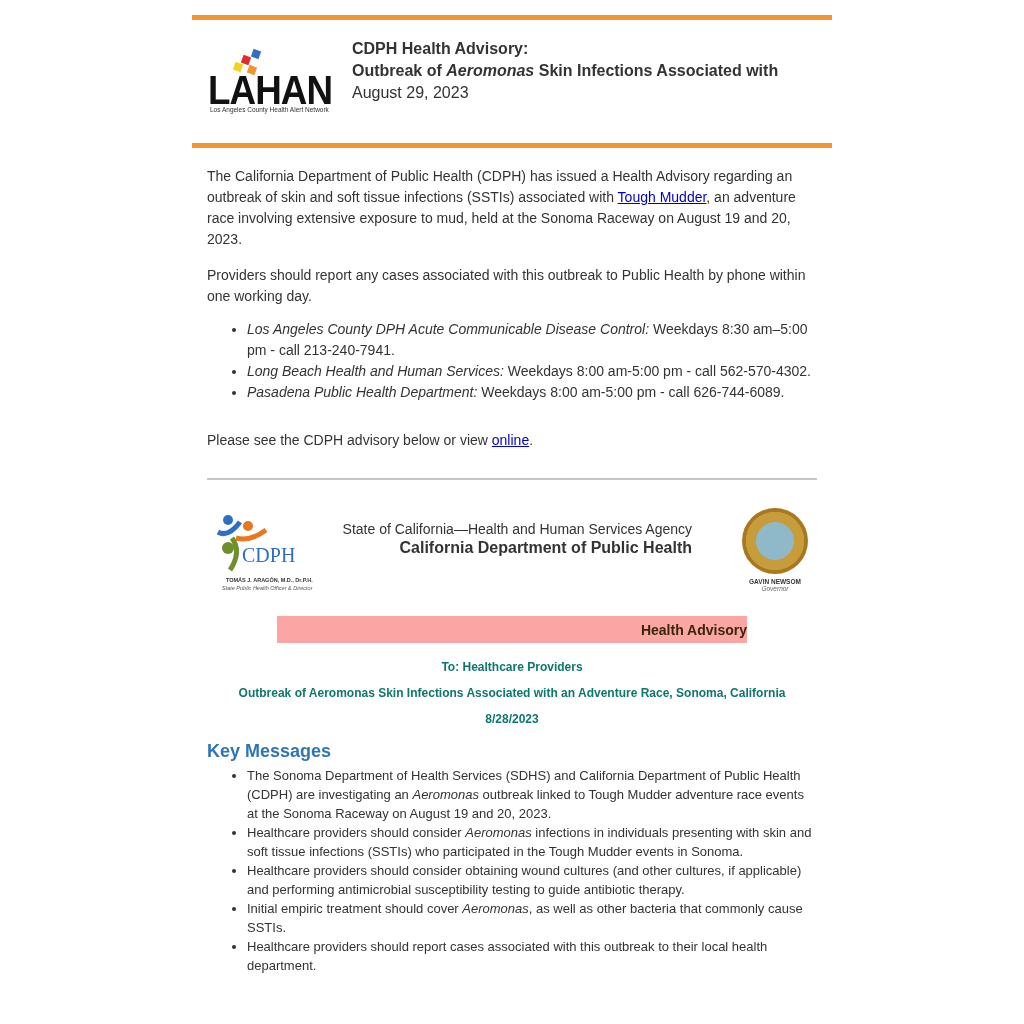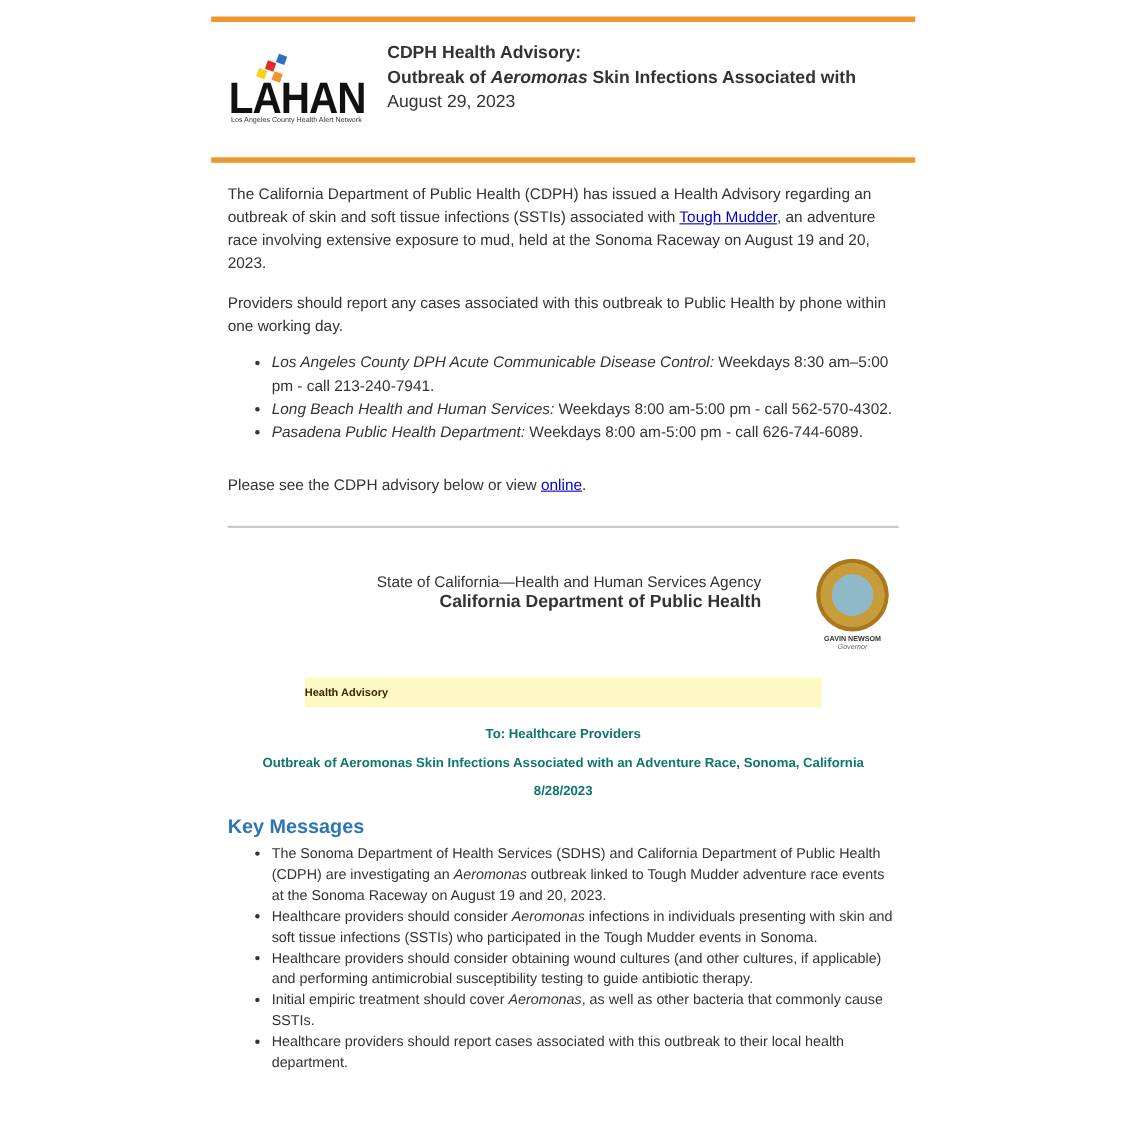--- a/index.html
+++ b/index.html
@@ -26,22 +26,22 @@
   .cdph-head { position: relative; height: 110px; }
   .cdph-logo { position: absolute; left: 22px; top: 10px; width: 110px; height: 90px; }
   .cdph-center { position: absolute; left: 150px; top: 22px; width: 350px; text-align: right; color: #333; }
   .cdph-center .l1 { font-size: 14px; line-height: 18px; }
   .cdph-center .l2 { font-size: 16px; font-weight: bold; line-height: 20px; }
   .seal { position: absolute; left: 550px; top: 10px; width: 66px; height: 66px; border-radius: 50%;
           background: radial-gradient(circle, #8fb8c9 0 40%, #c79c3a 41% 62%, #a8781f 63% 100%); }
   .gov { position: absolute; left: 540px; top: 80px; width: 86px; text-align: center; }
   .gov .n { font-size: 6.5px; font-weight: bold; color: #333; }
   .gov .t { font-size: 6.5px; color: #666; font-style: italic; }
-  .ha-bar { margin: 0 auto; width: 470px; height: 27px; background: #fef9c3; text-align: left;
-            font-size: 10px; font-weight: bold; line-height: 29px; color: #3a2508; }
+  .ha-bar { margin: 0 auto; width: 470px; height: 27px; background: #fca5a5; text-align: right;
+            font-size: 14px; font-weight: bold; line-height: 29px; color: #3a2508; }
   .c-line { text-align: center; font-size: 12px; font-weight: bold; color: #0f766e; }
   .km { font-size: 18px; font-weight: bold; color: #2e75b6; }
   ul.km-list { margin: 0; padding-left: 40px; font-size: 13px; line-height: 19px; }
 </style>
 </head>
 <body>
 
 <div class="wrap">
   <div class="orange-bar top-bar"></div>
 
@@ -70,20 +70,33 @@
       <li><i>Los Angeles County DPH Acute Communicable Disease Control:</i><span> Weekdays 8:30 am–5:00 pm - call 213-240-7941.</span></li>
       <li><i>Long Beach Health and Human Services:</i><span> Weekdays 8:00 am-5:00 pm - call 562-570-4302.</span></li>
       <li><i>Pasadena Public Health Department:</i><span> Weekdays 8:00 am-5:00 pm - call 626-744-6089.</span></li>
     </ul>
     <p class="body" style="margin-top:27px;"><span>Please see the CDPH advisory below or view </span><a class="lnk" href="#">online</a><span>.</span></p>
   </div>
 
   <div class="hr" style="margin-top:27px;"></div>
 
   <div class="cdph-head" style="margin-top:18px;">
+    <div class="cdph-logo">
+      <svg width="110" height="90" viewBox="0 0 110 90">
+        <circle cx="14" cy="12" r="5" fill="#2e6fc4"></circle>
+        <path d="M4 24 Q14 30 26 14" stroke="#2e6fc4" stroke-width="5" fill="none"></path>
+        <circle cx="34" cy="18" r="5" fill="#e87722"></circle>
+        <path d="M22 30 Q36 34 52 22" stroke="#e87722" stroke-width="5" fill="none"></path>
+        <circle cx="14" cy="40" r="6" fill="#6d8f2c"></circle>
+        <path d="M18 30 Q28 44 16 62" stroke="#6d8f2c" stroke-width="5" fill="none"></path>
+        <text x="28" y="54" font-family="Liberation Serif, serif" font-size="20" fill="#2e6fc4">CDPH</text>
+        <text x="12" y="74" font-family="Liberation Sans, sans-serif" font-size="5.5" font-weight="bold" fill="#333">TOMÁS J. ARAGÓN, M.D., Dr.P.H.</text>
+        <text x="8" y="82" font-family="Liberation Sans, sans-serif" font-size="5.5" font-style="italic" fill="#555">State Public Health Officer &amp; Director</text>
+      </svg>
+    </div>
     <div class="cdph-center">
       <div class="l1">State of California—Health and Human Services Agency</div>
       <div class="l2">California Department of Public Health</div>
     </div>
     <div class="seal"></div>
     <div class="gov">
       <div class="n">GAVIN NEWSOM</div>
       <div class="t">Governor</div>
     </div>
   </div>

